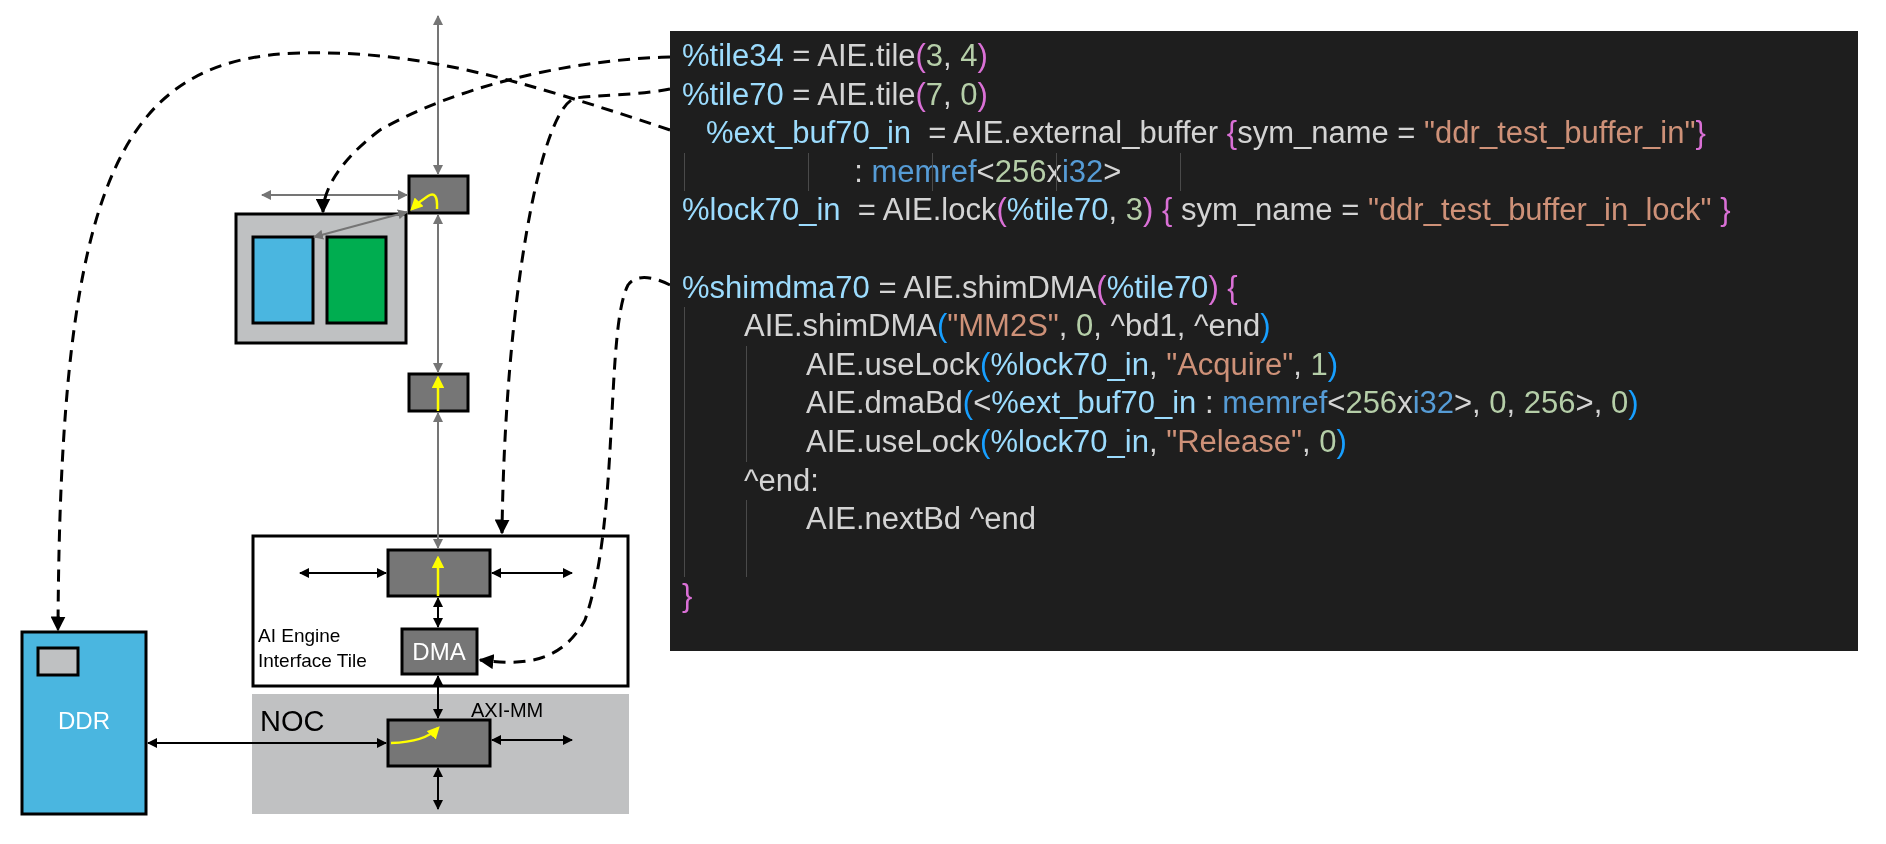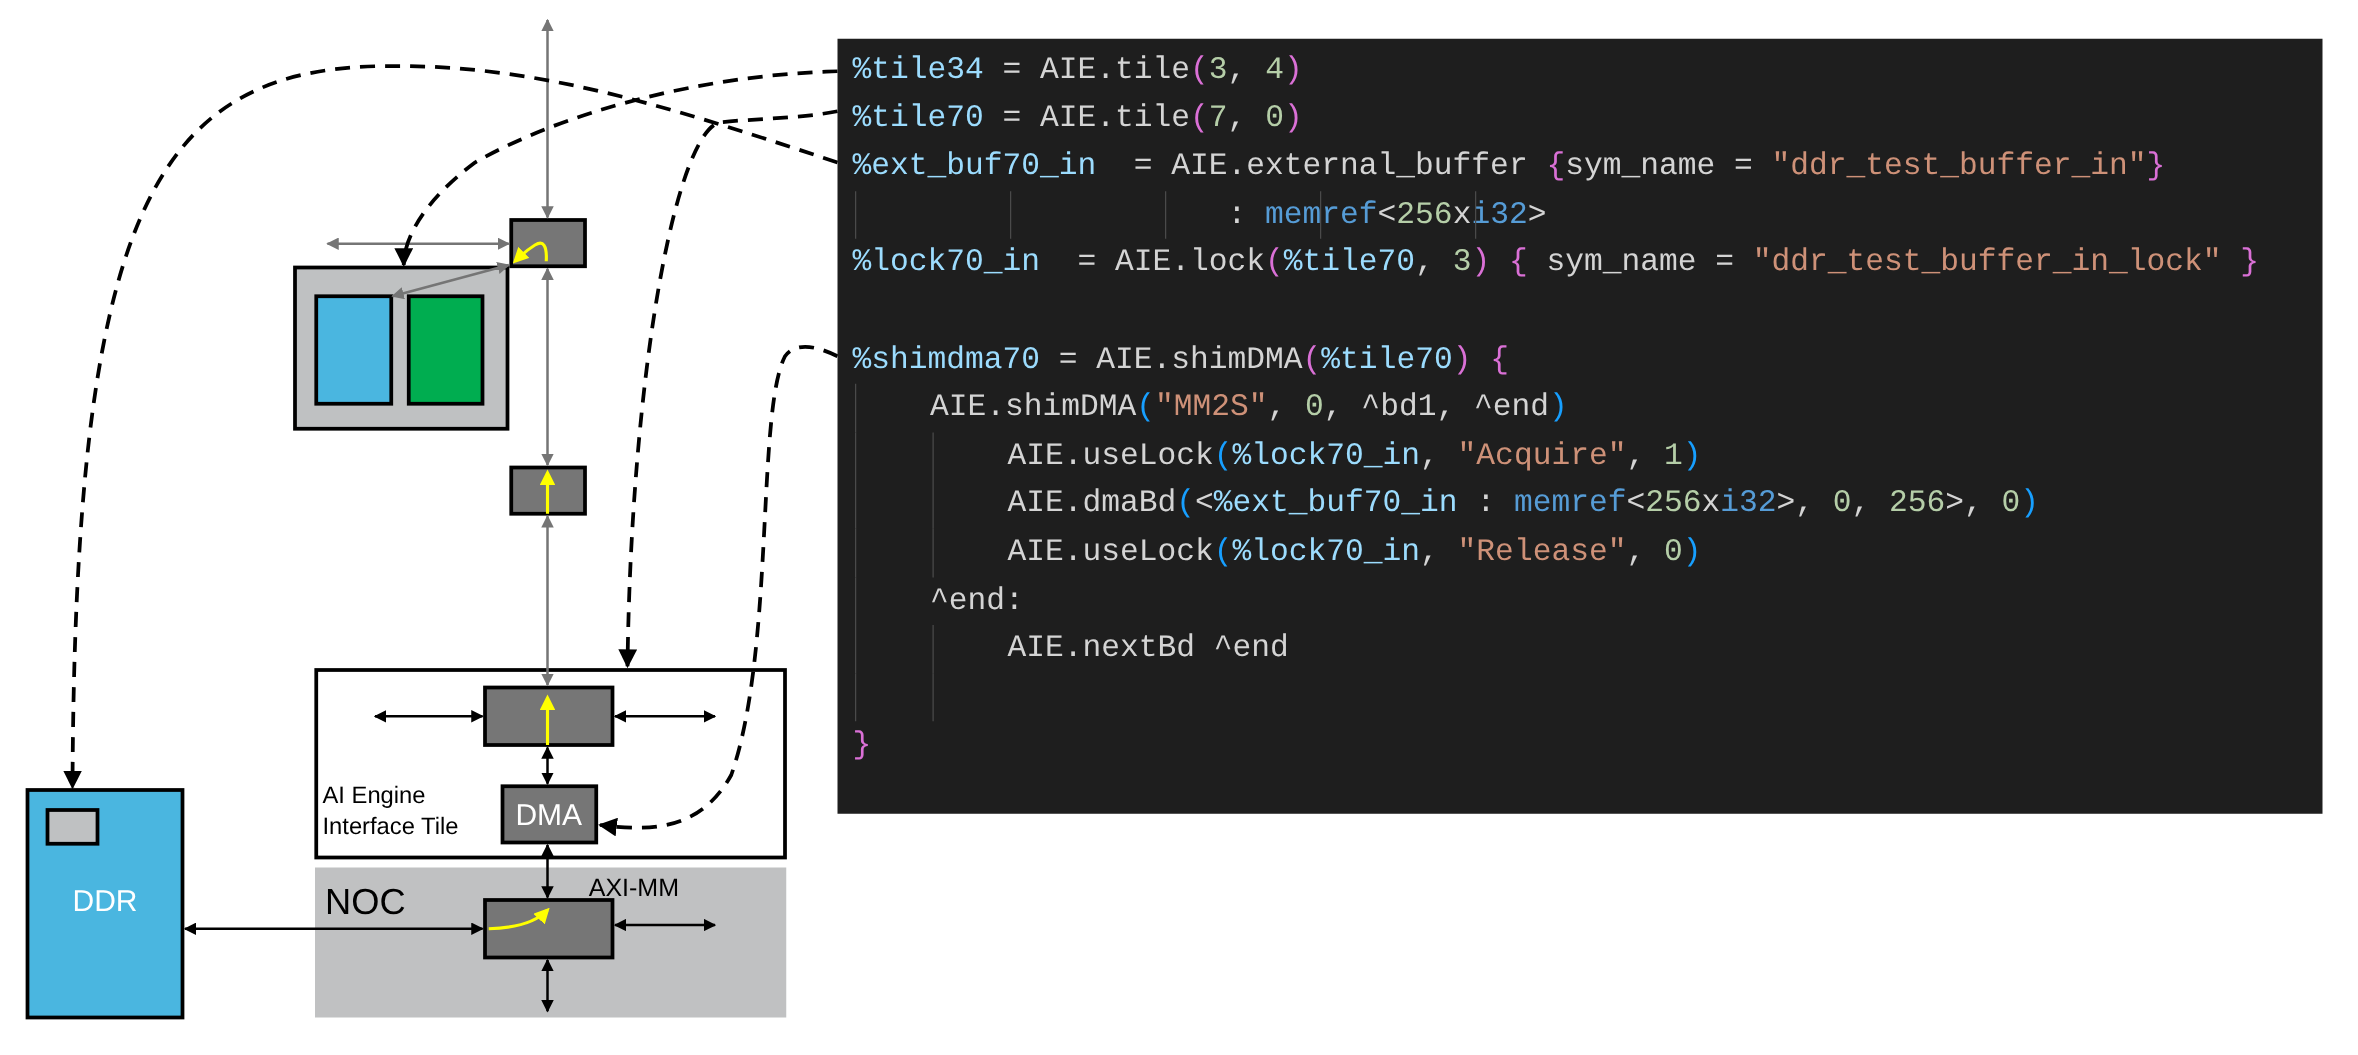--- a/index.html
+++ b/index.html
@@ -1,21 +1,21 @@
 <!DOCTYPE html>
 <html><head>
 <meta charset="utf-8">
 <style>
   html, body { margin:0; padding:0; background:#ffffff; }
   body { width:1886px; height:844px; position:relative; overflow:hidden; font-family:"Liberation Sans", sans-serif; }
   #diagram { position:absolute; left:0; top:0; width:1886px; height:844px; }
   .code-panel {
     position:absolute; left:670px; top:31px; width:1188px; height:620px;
     background:#1e1e1e; box-sizing:border-box; padding:6px 0 0 12px;
-    font-family:Liberation Mono, monospace; font-size:25px;
+    font-family:Liberation Sans, sans-serif; font-size:31px;
     color:#d4d4d4;
   }
   .line { height:38.6px; line-height:38.6px; white-space:pre; position:relative; }
   .guide { position:absolute; top:0; width:1px; height:100%; background:#4a4a4a; }
   .tok-var { color:#9cdcfe; }
   .tok-plain { color:#d4d4d4; }
   .tok-paren1 { color:#da70d6; }
   .tok-paren2 { color:#179fff; }
   .tok-num { color:#b5cea8; }
   .tok-str { color:#ce9178; }
@@ -86,21 +86,21 @@
 
   <path d="M670,130 C520,80 420,50 300,53 C120,58 60,180 58,630" fill="none" stroke="#000" stroke-width="3" stroke-dasharray="12,8" marker-end="url(#ah-black)"></path>
   <path d="M670,57 C560,60 450,90 380,130 C340,160 323,190 323,212" fill="none" stroke="#000" stroke-width="3" stroke-dasharray="12,8" marker-end="url(#ah-black)"></path>
   <path d="M670,89 C640,95 600,95 575,98 C540,110 505,300 502,533" fill="none" stroke="#000" stroke-width="3" stroke-dasharray="12,8" marker-end="url(#ah-black)"></path>
   <path d="M670,285 C650,275 635,275 628,285 C605,330 620,520 585,620 C560,665 520,665 480,660" fill="none" stroke="#000" stroke-width="3" stroke-dasharray="12,8" marker-end="url(#ah-black)"></path>
 </svg>
 
 <div class="code-panel" id="code-panel">
     <div class="line"><span style="padding-left: 0px;"><span class="tok-var">%tile34</span><span class="tok-plain"> = AIE.tile</span><span class="tok-paren1">(</span><span class="tok-num">3</span><span class="tok-plain">, </span><span class="tok-num">4</span><span class="tok-paren1">)</span></span></div>
     <div class="line"><span style="padding-left: 0px;"><span class="tok-var">%tile70</span><span class="tok-plain"> = AIE.tile</span><span class="tok-paren1">(</span><span class="tok-num">7</span><span class="tok-plain">, </span><span class="tok-num">0</span><span class="tok-paren1">)</span></span></div>
-    <div class="line"><span style="padding-left: 0px;"><span class="tok-var">%ext_buf70_in</span><span class="tok-plain">  = AIE.external_buffer </span><span class="tok-brace">{</span><span class="tok-plain">sym_name = </span><span class="tok-str">"ddr_test_buffer_in"</span><span class="tok-brace">}</span></span></div>
+    <div class="line"><span style="padding-left: 0px; margin-left: 24px;"><span class="tok-var">%ext_buf70_in</span><span class="tok-plain">  = AIE.external_buffer </span><span class="tok-brace">{</span><span class="tok-plain">sym_name = </span><span class="tok-str">"ddr_test_buffer_in"</span><span class="tok-brace">}</span></span></div>
     <div class="line"><span class="guide" style="left: 2px;"></span><span class="guide" style="left: 126px;"></span><span class="guide" style="left: 250px;"></span><span class="guide" style="left: 374px;"></span><span class="guide" style="left: 498px;"></span><span style="padding-left: 0px;"><span class="tok-plain">                    : </span><span class="tok-type">memref</span><span class="tok-plain">&lt;</span><span class="tok-num">256</span><span class="tok-plain">x</span><span class="tok-type">i32</span><span class="tok-plain">&gt;</span></span></div>
     <div class="line"><span style="padding-left: 0px;"><span class="tok-var">%lock70_in</span><span class="tok-plain">  = AIE.lock</span><span class="tok-paren1">(</span><span class="tok-var">%tile70</span><span class="tok-plain">, </span><span class="tok-num">3</span><span class="tok-paren1">)</span><span class="tok-plain"> </span><span class="tok-brace">{</span><span class="tok-plain"> sym_name = </span><span class="tok-str">"ddr_test_buffer_in_lock"</span><span class="tok-plain"> </span><span class="tok-brace">}</span></span></div>
     <div class="line"><span style="padding-left: 0px;"></span></div>
     <div class="line"><span style="padding-left: 0px;"><span class="tok-var">%shimdma70</span><span class="tok-plain"> = AIE.shimDMA</span><span class="tok-paren1">(</span><span class="tok-var">%tile70</span><span class="tok-paren1">)</span><span class="tok-plain"> </span><span class="tok-brace">{</span></span></div>
     <div class="line"><span class="guide" style="left: 2px;"></span><span style="padding-left: 62px;"><span class="tok-plain">AIE.shimDMA</span><span class="tok-paren2">(</span><span class="tok-str">"MM2S"</span><span class="tok-plain">, </span><span class="tok-num">0</span><span class="tok-plain">, ^bd1, ^end</span><span class="tok-paren2">)</span></span></div>
     <div class="line"><span class="guide" style="left: 2px;"></span><span class="guide" style="left: 64px;"></span><span style="padding-left: 124px;"><span class="tok-plain">AIE.useLock</span><span class="tok-paren2">(</span><span class="tok-var">%lock70_in</span><span class="tok-plain">, </span><span class="tok-str">"Acquire"</span><span class="tok-plain">, </span><span class="tok-num">1</span><span class="tok-paren2">)</span></span></div>
     <div class="line"><span class="guide" style="left: 2px;"></span><span class="guide" style="left: 64px;"></span><span style="padding-left: 124px;"><span class="tok-plain">AIE.dmaBd</span><span class="tok-paren2">(</span><span class="tok-plain">&lt;</span><span class="tok-var">%ext_buf70_in</span><span class="tok-plain"> : </span><span class="tok-type">memref</span><span class="tok-plain">&lt;</span><span class="tok-num">256</span><span class="tok-plain">x</span><span class="tok-type">i32</span><span class="tok-plain">&gt;, </span><span class="tok-num">0</span><span class="tok-plain">, </span><span class="tok-num">256</span><span class="tok-plain">&gt;, </span><span class="tok-num">0</span><span class="tok-paren2">)</span></span></div>
     <div class="line"><span class="guide" style="left: 2px;"></span><span class="guide" style="left: 64px;"></span><span style="padding-left: 124px;"><span class="tok-plain">AIE.useLock</span><span class="tok-paren2">(</span><span class="tok-var">%lock70_in</span><span class="tok-plain">, </span><span class="tok-str">"Release"</span><span class="tok-plain">, </span><span class="tok-num">0</span><span class="tok-paren2">)</span></span></div>
     <div class="line"><span class="guide" style="left: 2px;"></span><span style="padding-left: 62px;"><span class="tok-plain">^end:</span></span></div>
     <div class="line"><span class="guide" style="left: 2px;"></span><span class="guide" style="left: 64px;"></span><span style="padding-left: 124px;"><span class="tok-plain">AIE.nextBd ^end</span></span></div>

